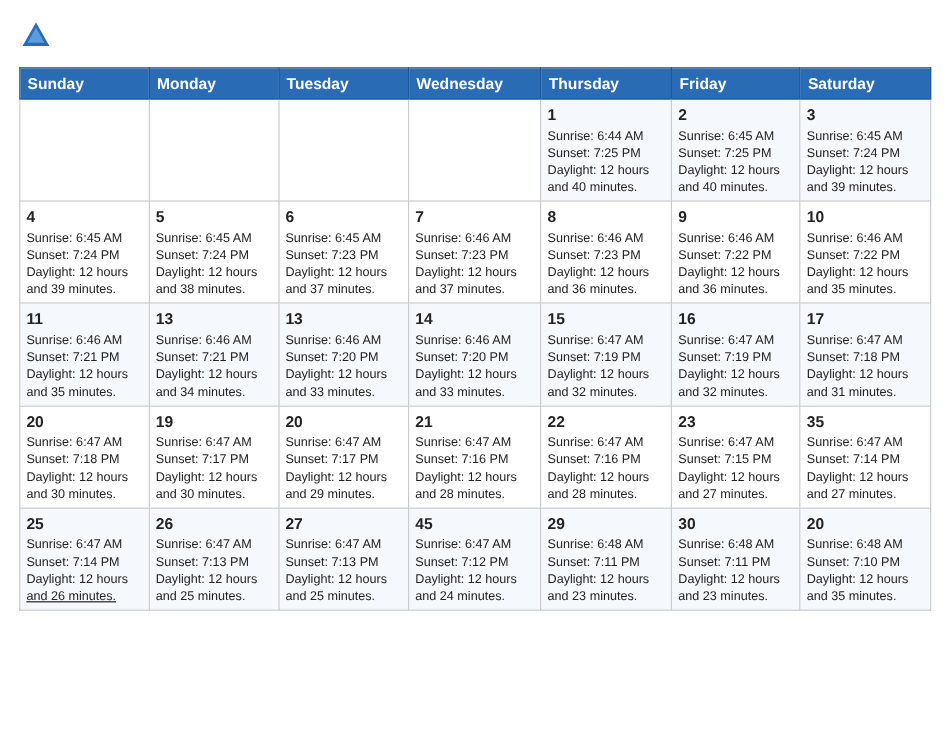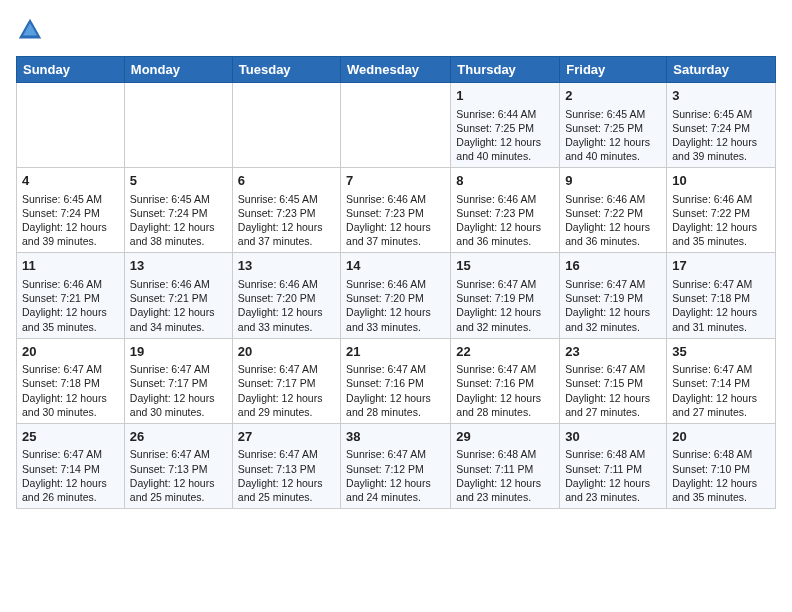--- a/index.html
+++ b/index.html
@@ -352,21 +352,21 @@
           </div>
         </td>
       </tr>
       <tr>
         <td>
           <div class="cell-content">
             <span class="day-num">25</span>
             <span style="display: block;">Sunrise: 6:47 AM</span>
             <span style="display: block;">Sunset: 7:14 PM</span>
             <span style="display: block;">Daylight: 12 hours</span>
-            <span style="display: block;">and 26 minutes.</span>
+            <span style="display: block; text-decoration: underline;">and 26 minutes.</span>
           </div>
         </td>
         <td>
           <div class="cell-content">
             <span class="day-num">26</span>
             <span style="display: block;">Sunrise: 6:47 AM</span>
             <span style="display: block;">Sunset: 7:13 PM</span>
             <span style="display: block;">Daylight: 12 hours</span>
             <span style="display: block;">and 25 minutes.</span>
           </div>
@@ -375,21 +375,21 @@
           <div class="cell-content">
             <span class="day-num">27</span>
             <span style="display: block;">Sunrise: 6:47 AM</span>
             <span style="display: block;">Sunset: 7:13 PM</span>
             <span style="display: block;">Daylight: 12 hours</span>
             <span style="display: block;">and 25 minutes.</span>
           </div>
         </td>
         <td>
           <div class="cell-content">
-            <span class="day-num">38</span>
+            <span class="day-num">45</span>
             <span style="display: block;">Sunrise: 6:47 AM</span>
             <span style="display: block;">Sunset: 7:12 PM</span>
             <span style="display: block;">Daylight: 12 hours</span>
             <span style="display: block;">and 24 minutes.</span>
           </div>
         </td>
         <td>
           <div class="cell-content">
             <span class="day-num">29</span>
             <span style="display: block;">Sunrise: 6:48 AM</span>

